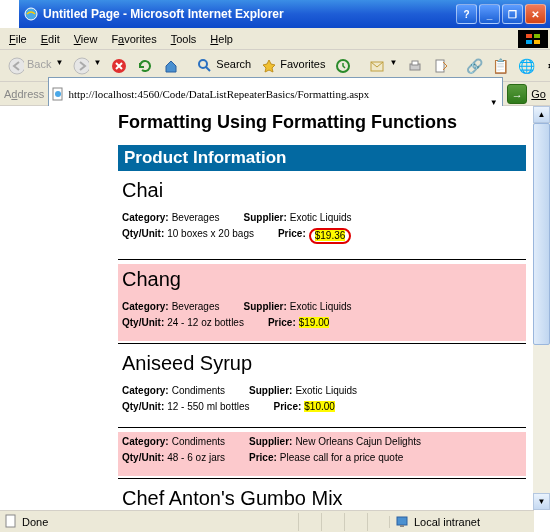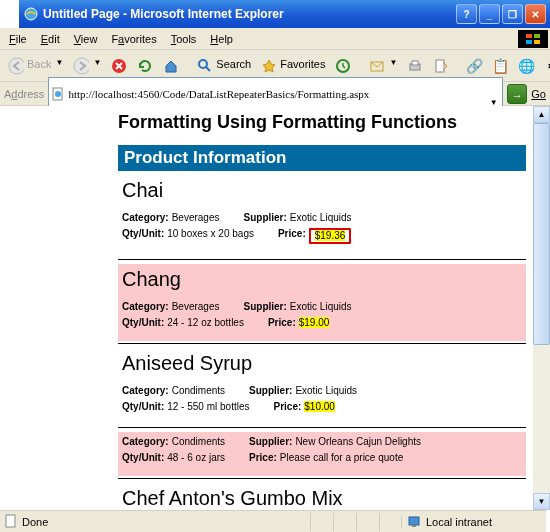--- a/index.html
+++ b/index.html
@@ -45,31 +45,31 @@
 .prodinfo-header { background: #0369a1; color: #fff; font-size: 17px; font-weight: bold; padding: 3px 6px; margin-bottom: 4px; }
 
 .product { padding: 4px 4px 8px 4px; }
 .product.pink { background: #fcc9cc; }
 .product-name { font-size: 20px; margin-bottom: 10px; font-family: Arial; }
 .product .row { font-size: 10px; margin-bottom: 5px; display: flex; flex-wrap: wrap; gap: 4px 0; }
 .product .row .pair { display: inline-flex; margin-right: 14px; white-space: nowrap; }
 .product .row .pair.lg { margin-right: 24px; }
 .product .lbl2 { font-weight: bold; margin-right: 3px; }
 .hl-yellow { background: #fffa00; }
-.circle-red { border: 2px solid #e00000; border-radius: 1px; padding: 0 4px; display: inline-block; line-height: 1.2; }
+.circle-red { border: 2px solid #e00000; border-radius: 8px; padding: 0 4px; display: inline-block; line-height: 1.2; }
 .hr { border: none; border-top: 1px solid #000; margin: 2px 0 4px 0; }
 
 
 .scrollbar { position: absolute; right: 0; top: 0; bottom: 0; width: 17px; background: #f0eee1; display: flex; flex-direction: column; }
 .scrollbtn { height: 17px; background: linear-gradient(to bottom, #eaf3fd, #c5d9f2); border: 1px solid #b4c7e0; display: flex; align-items: center; justify-content: center; font-size: 8px; }
 .scrolltrack { flex: 1; position: relative; }
 .scrollthumb { position: absolute; left: 0; right: 0; top: 0; height: 60%; background: linear-gradient(to right, #e0ecfa, #c0d6f0); border: 1px solid #9ab6dc; border-radius: 2px; }
 
 
-.statusbar { position: absolute; bottom: 0; left: 0; right: 4px; height: 22px; background: #ece9d8; border-top: 1px solid #d4d0c8; display: flex; align-items: center; font-size: 11px; padding: 0 4px; }
+.statusbar { position: absolute; bottom: 0; left: 0; right: 16px; height: 22px; background: #ece9d8; border-top: 1px solid #d4d0c8; display: flex; align-items: center; font-size: 11px; padding: 0 4px; }
 .statusbar .cells { margin-left: auto; display: flex; gap: 1px; }
 .statusbar .cell { width: 22px; height: 18px; border-left: 1px solid #d0cdbc; }
 .statusbar .zone { display: flex; align-items: center; gap: 4px; border-left: 1px solid #d0cdbc; padding-left: 6px; padding-right: 50px; }
 .pc-icon { width: 14px; height: 12px; }
 </style>
 </head>
 <body>
 
 <div class="titlebar">
   <span class="icon-ie">

